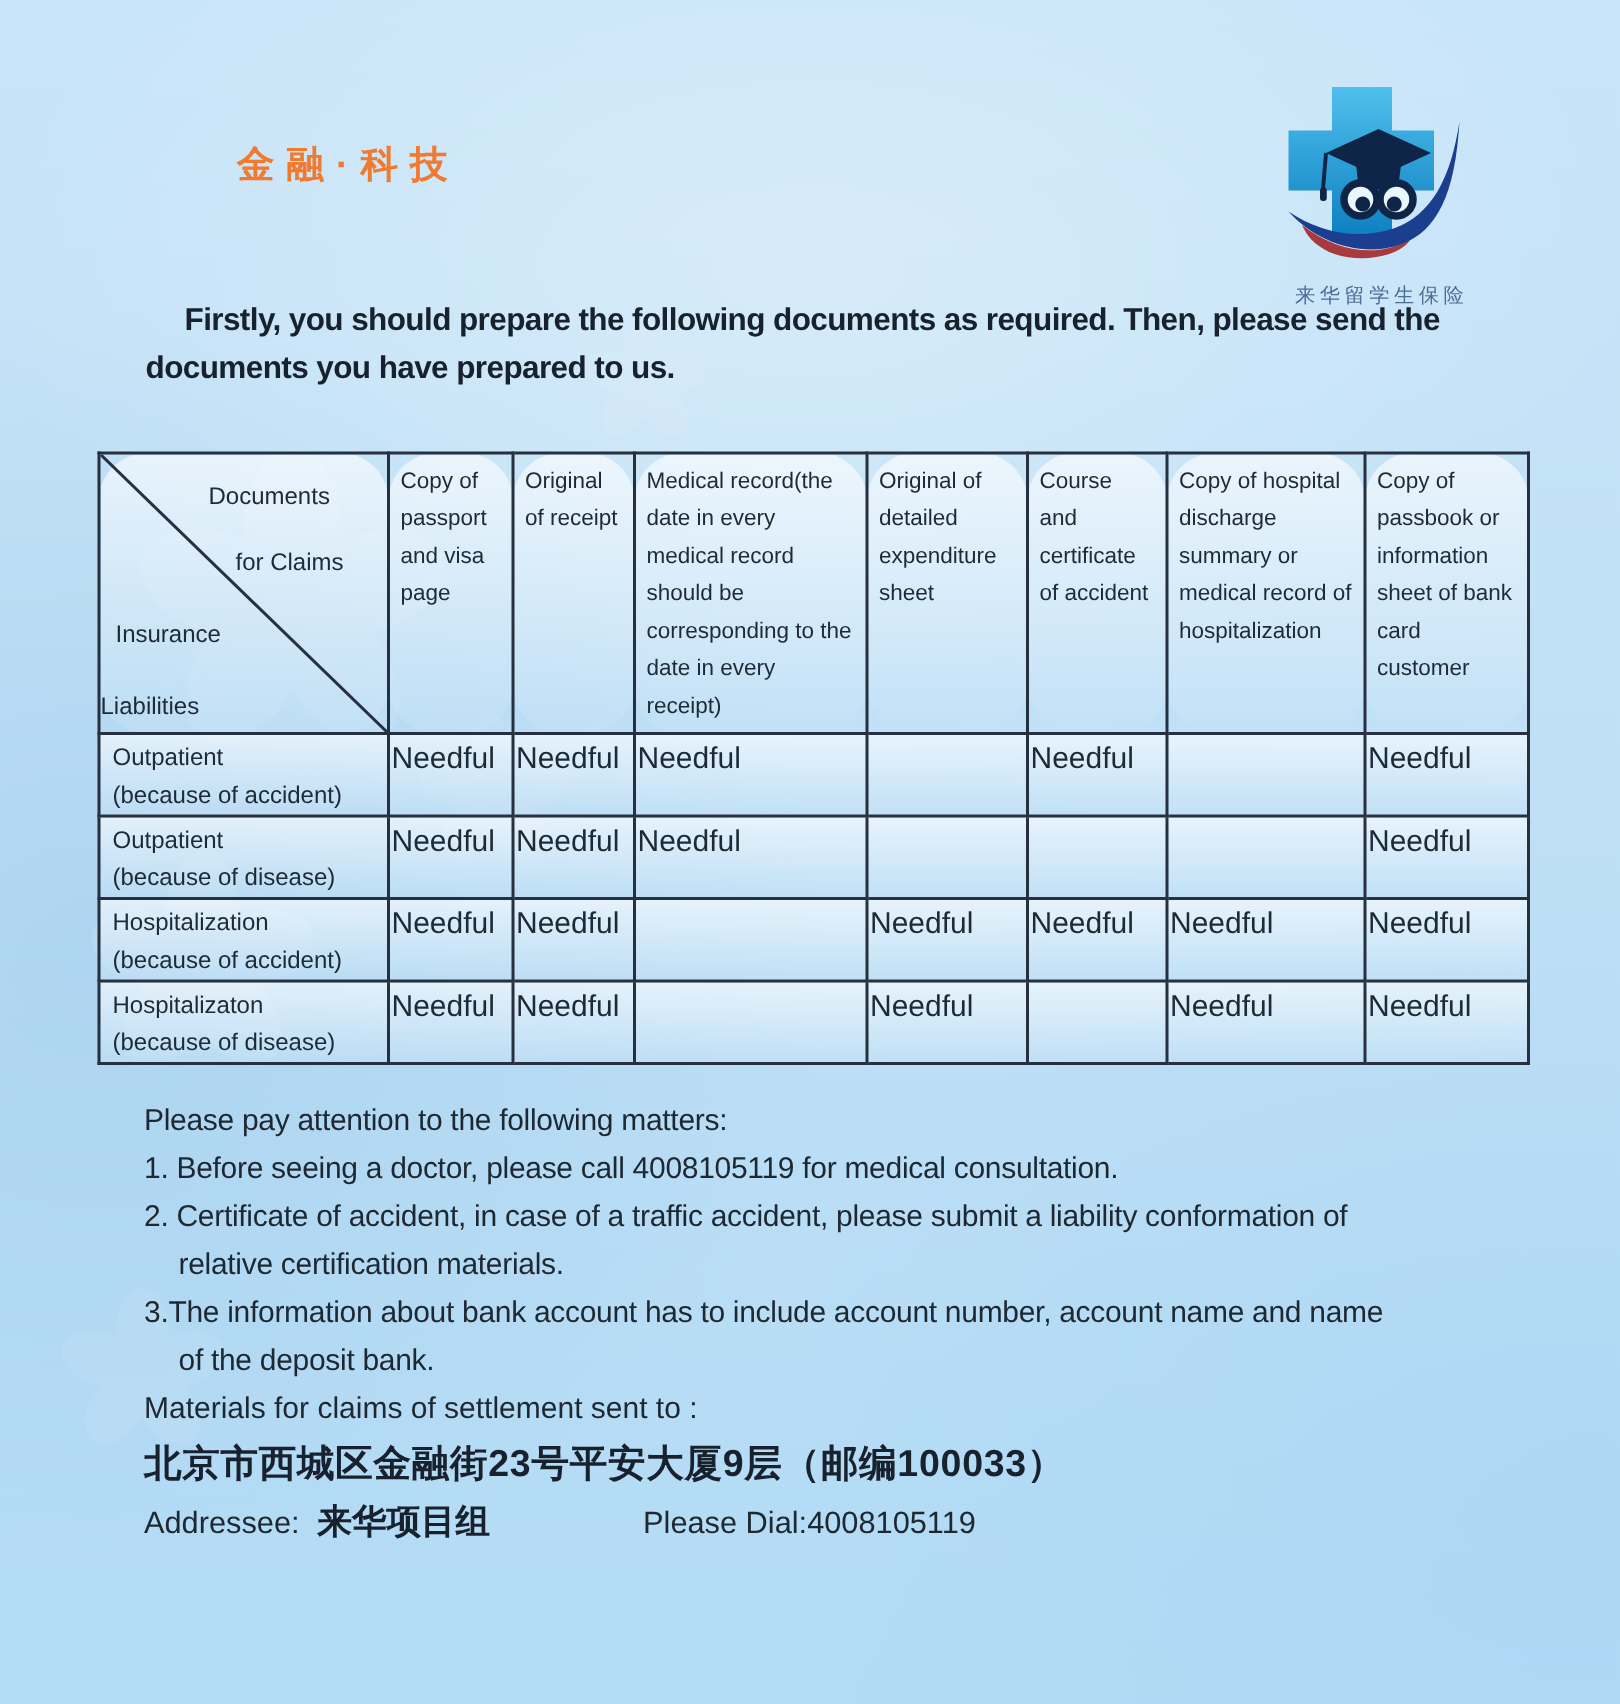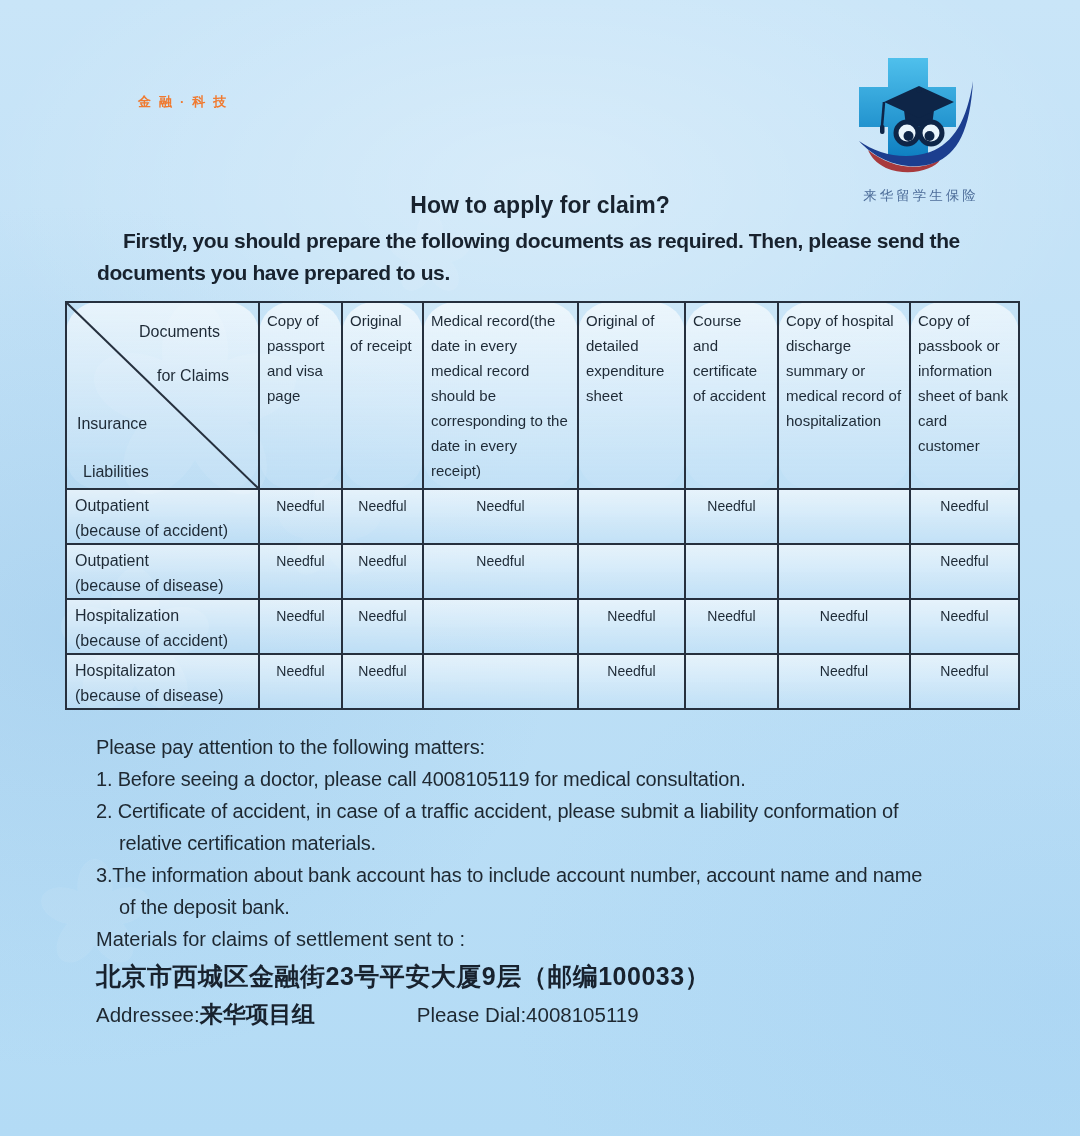--- a/index.html
+++ b/index.html
@@ -15,21 +15,21 @@
   }
   .bg-flowers{position:absolute;inset:0;z-index:0;pointer-events:none;}
   .content{position:relative;z-index:1;width:100%;height:100%;}
 
   
   .brand{position:absolute;left:102px;top:84px;}
   .brand-row{display:flex;align-items:baseline;white-space:nowrap;}
   .brand-cn{font-size:41px;font-weight:700;color:#ee5f1d;letter-spacing:1px;}
   .brand-en{font-size:35px;font-weight:700;color:#ee5f1d;letter-spacing:.5px;margin-left:16px;display:inline-flex;align-items:baseline;}
   .green-sq{display:inline-block;width:11px;height:11px;background:#0c5a3c;margin:0 3px 0 6px;transform:translateY(-1px);}
-  .brand-tagline{margin:9px 0 0 36px;font-size:13px;font-weight:600;color:#f07a30;letter-spacing:8px;}
+  .brand-tagline{margin:9px 0 0 56px;font-size:25px;font-weight:600;color:#f07a30;letter-spacing:8px;}
 
   .badge{position:absolute;left:845px;top:50px;width:152px;text-align:center;}
   .badge-caption{margin-top:3px;font-size:13.5px;letter-spacing:3px;color:#4d6d99;white-space:nowrap;}
 
   
   .intro{position:absolute;left:0;top:192px;width:100%;}
   .intro-title{text-align:center;font-size:23px;font-weight:700;color:#18222e;}
   .intro-line{font-size:21px;font-weight:700;letter-spacing:-0.4px;color:#18222e;white-space:nowrap;}
   .intro-line.l1{margin:10px 0 0 123px;}
   .intro-line.l2{margin:8px 0 0 97px;}
@@ -46,33 +46,33 @@
   }
   .claims thead th{font-size:15px;line-height:25px;text-align:left;padding:5px 7px;border-radius:32px;}
   .claims thead tr{height:182px;}
   .claims tbody tr{height:52px;}
   .corner{position:relative;padding:0 !important;}
   .corner .diag{position:absolute;inset:0;width:100%;height:100%;}
   .corner span{position:absolute;font-size:16px;white-space:nowrap;}
   .c-doc{left:72px;top:16px;}
   .c-claims{left:90px;top:60px;text-align:center;}
   .c-ins{left:10px;top:108px;}
-  .c-lia{left:16px;top:156px;}
+  .c-lia{left:0;top:156px;}
   .row-label{padding:3px 6px 0 8px;font-size:16px;line-height:25px;white-space:nowrap;}
-  .needful{text-align:center;font-size:14px;padding-top:4px;line-height:24px;}
+  .needful{font-size:20px;padding-top:4px;line-height:24px;}
 
   
   .notes{position:absolute;left:96px;top:731px;}
   .note-line{font-size:20px;line-height:32px;letter-spacing:-0.2px;white-space:nowrap;color:#1e2831;}
   .note-line.ind{margin-left:23px;}
   .send-to{font-size:20px;line-height:33px;color:#1e2831;white-space:nowrap;}
   .address{font-size:25px;font-weight:700;line-height:40px;letter-spacing:.5px;color:#18222e;white-space:nowrap;}
   .addr-row{display:flex;align-items:baseline;line-height:36px;white-space:nowrap;}
   .addr-label{font-size:20.5px;color:#1e2831;}
-  .addr-value{font-size:23px;font-weight:700;color:#18222e;margin-left:0;}
+  .addr-value{font-size:23px;font-weight:700;color:#18222e;margin-left:12px;}
   .dial{font-size:20.5px;color:#1e2831;margin-left:102px;}
 </style>
 </head>
 <body>
 
 <div class="page">
 
   <svg class="bg-flowers" width="1080" height="1136" viewBox="0 0 1080 1136">
     <defs>
       <g id="flw" fill="#ffffff">
@@ -122,21 +122,20 @@
 
         <circle cx="61" cy="83" r="11" fill="#eaf5fc" stroke="#0e2547" stroke-width="5"></circle>
         <circle cx="85" cy="83" r="11" fill="#eaf5fc" stroke="#0e2547" stroke-width="5"></circle>
         <circle cx="62.5" cy="86" r="5" fill="#0e2547"></circle>
         <circle cx="83.5" cy="86" r="5" fill="#0e2547"></circle>
       </svg>
       <div class="badge-caption">来华留学生保险</div>
     </div>
 
     <div class="intro">
-      <div class="intro-title">How to apply for claim?</div>
       <div class="intro-line l1">Firstly, you should prepare the following documents as required. Then, please send the</div>
       <div class="intro-line l2">documents you have prepared to us.</div>
     </div>
 
     <table class="claims">
       <colgroup>
         <col style="width:193px">
           <col style="width:83px">
           <col style="width:81px">
           <col style="width:155px">

